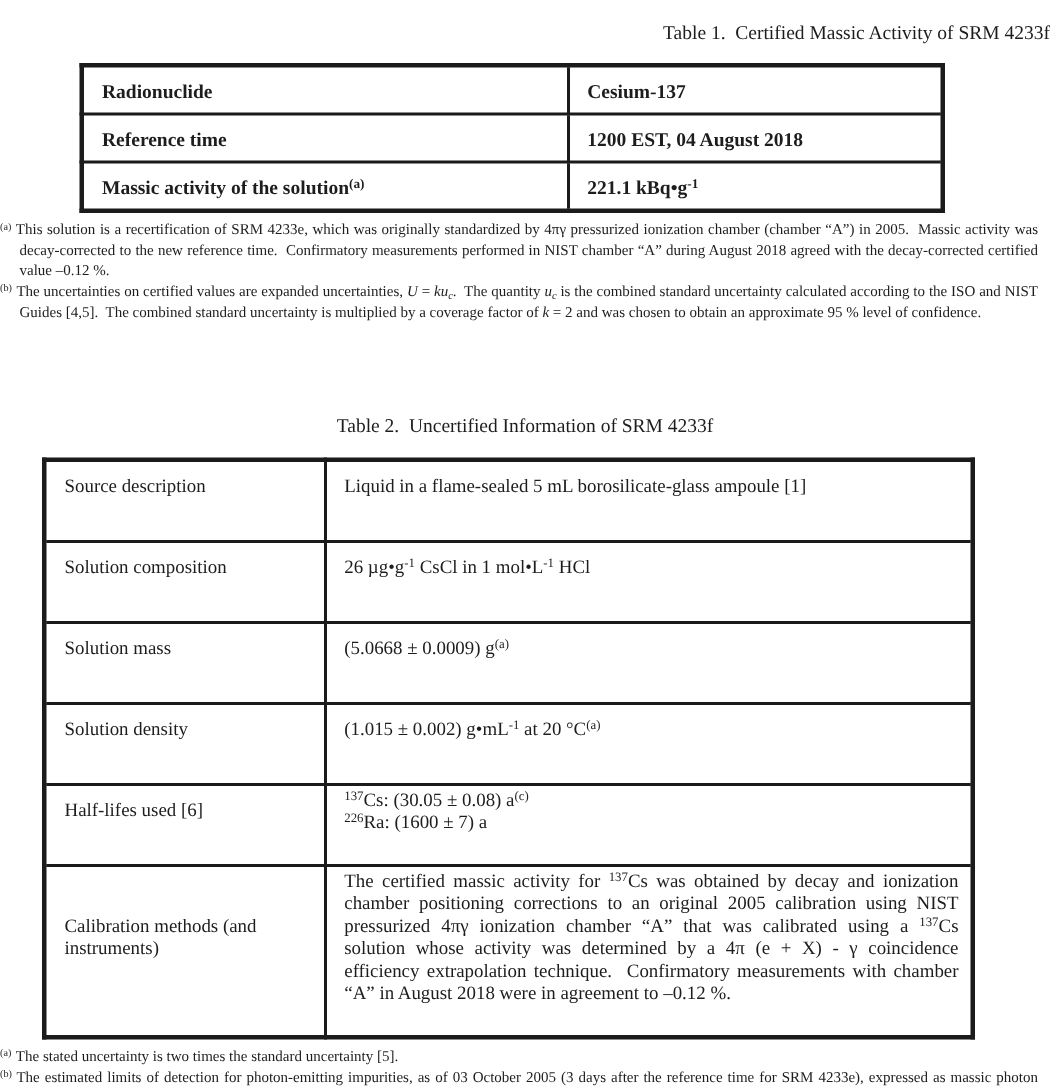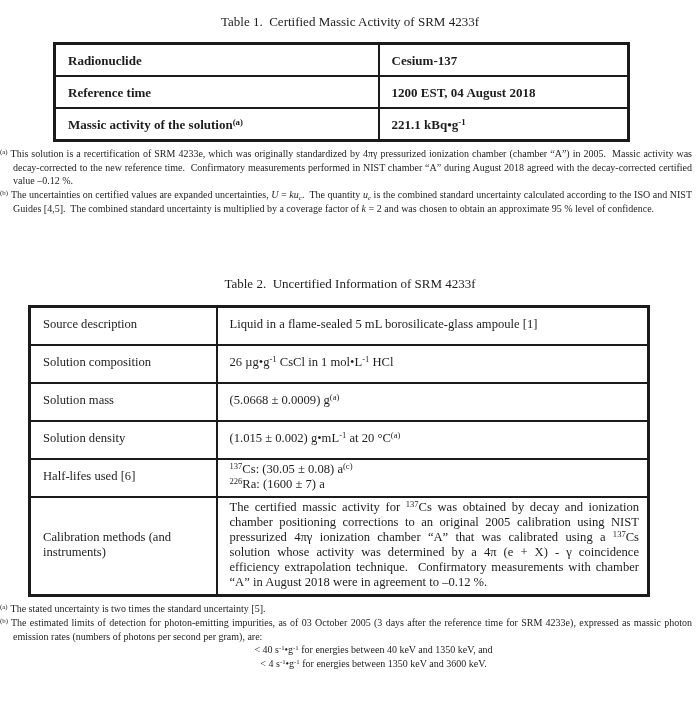--- a/index.html
+++ b/index.html
@@ -26,21 +26,21 @@
     top: 0.25em;
     font-style: italic;
   }
   i { font-style: italic; }
 
   .tbl-title {
     text-align: center;
     font-size: 13px;
     white-space: pre-wrap;
   }
-  .title1 { padding-top: 14px; }
+  .title1 { padding-top: 14px; text-align: right; }
   .title2 { margin-top: 60px; }
 
   table {
     border-collapse: collapse;
     table-layout: fixed;
     border: 3px solid #1b1b1b;
   }
   td {
     border: 2px solid #1b1b1b;
     vertical-align: middle;
@@ -53,21 +53,21 @@
     padding: 0 8px 0 12px;
     font-size: 13px;
     font-weight: bold;
     line-height: 15px;
   }
   .t1 .c1 { width: 324px; }
 
   .t2 { margin: 13px 0 0 28px; width: 622px; }
   .t2 td {
     height: 30px;
-    padding: 2px 8px 4px 12px;
+    padding: 2px 8px 20px 12px;
     font-size: 12.6px;
     line-height: 15.4px;
   }
   .t2 .c1 { width: 187px; }
   .t2 .justify .rich { text-align: justify; display: block; line-height: 15px; }
 
   .fnblock {
     margin: 5px 8px 0 0;
     font-size: 10px;
     line-height: 13.7px;

